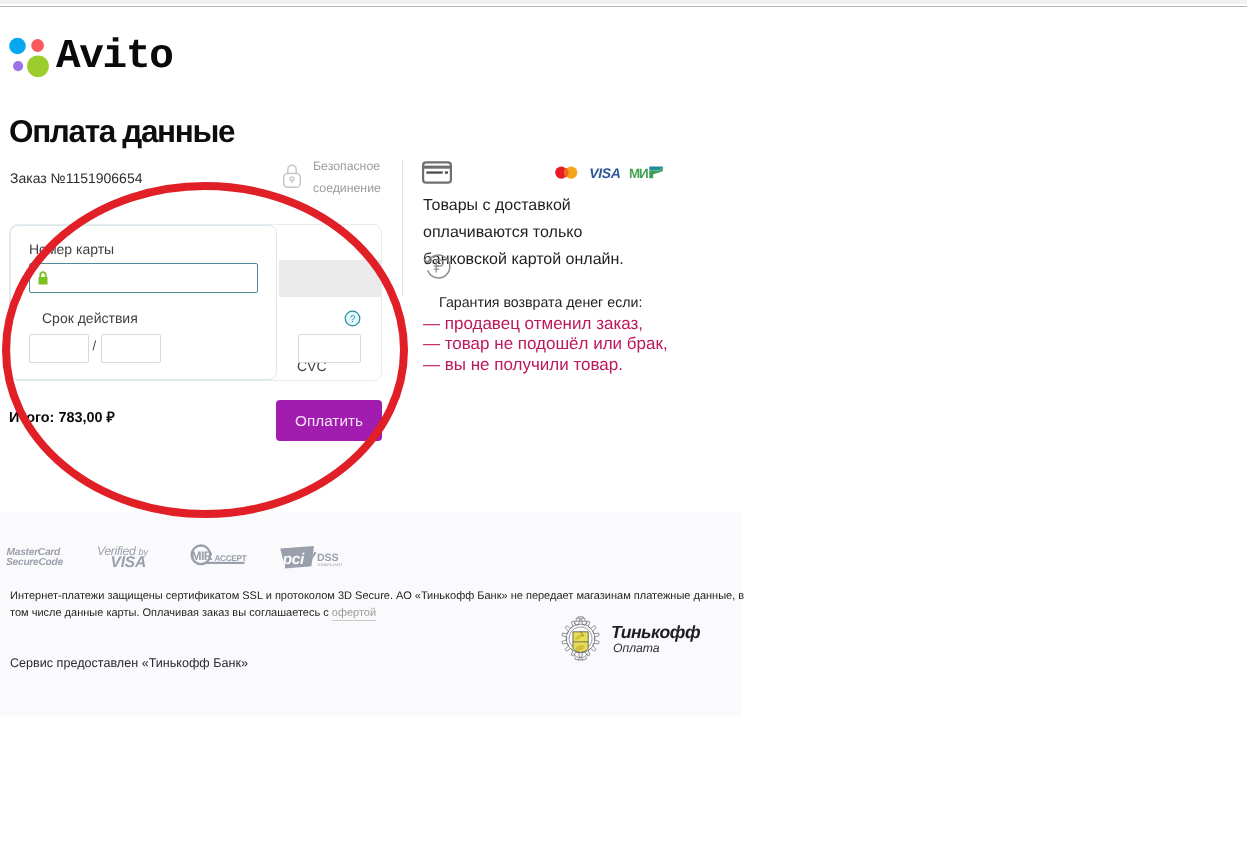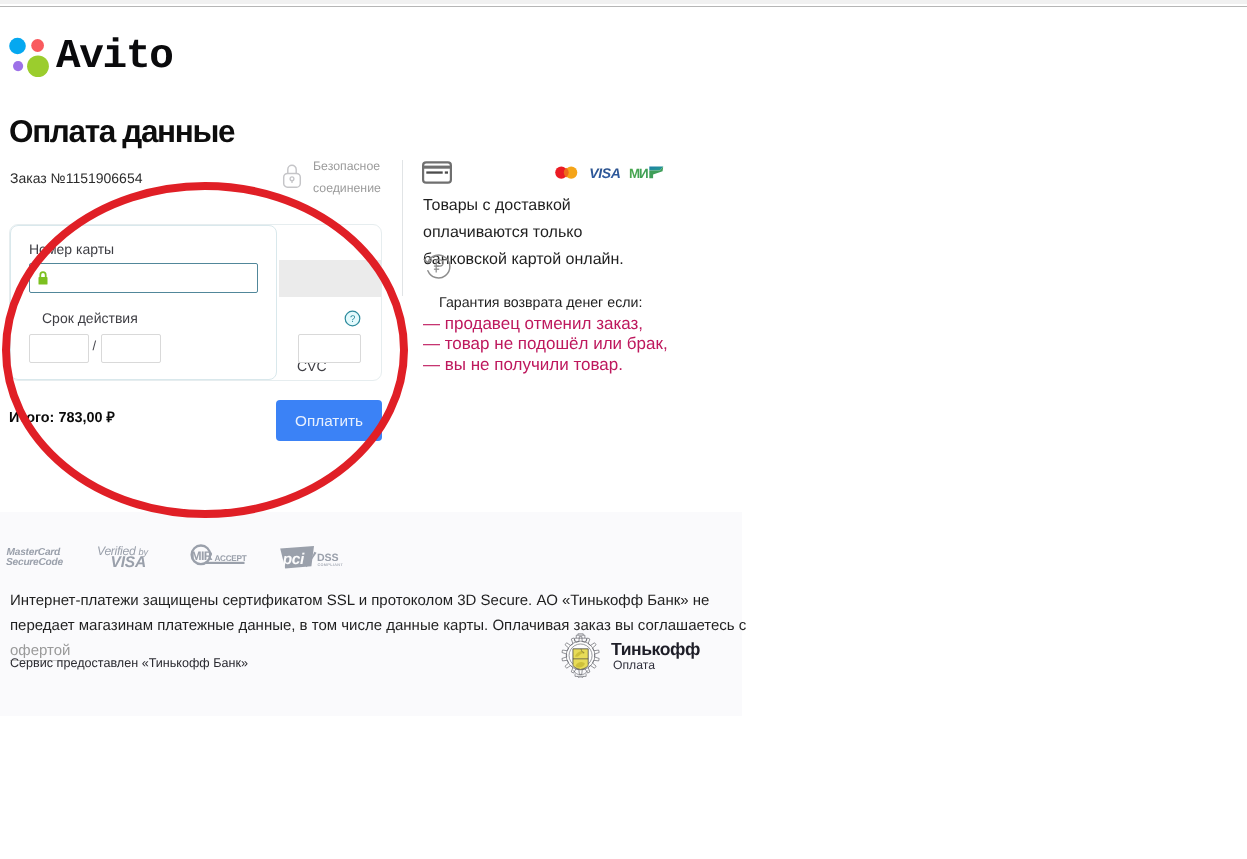--- a/index.html
+++ b/index.html
@@ -47,38 +47,38 @@
   #slash{left:92.5px;top:338px;font-size:13px;color:#45454c;line-height:15px;}
   #inp-yy{left:101px;top:334px;width:60px;height:29px;border:1px solid #d9d9d9;
           border-radius:2px;box-sizing:border-box;background:#fff;}
 
   #lbl-cvc{left:297px;top:310px;margin-top:48px;}
   #cvc-help{left:344px;top:310px;width:17px;height:17px;}
   #inp-cvc{left:298px;top:334px;width:63px;height:29px;border:1px solid #d9d9d9;
            border-radius:2px;box-sizing:border-box;background:#fff;}
 
   #total{left:9px;top:409px;font-size:14.4px;font-weight:bold;color:#0a0a0a;line-height:18px;}
-  #paybtn{left:276px;top:400px;width:106px;height:41px;background:#3b82f6;border:none;
+  #paybtn{left:276px;top:400px;width:106px;height:41px;background:#a21caf;border:none;
           border-radius:4px;color:rgba(255,255,255,0.88);font-size:15.3px;font-family:"Liberation Sans",sans-serif;
           cursor:pointer;padding:0;line-height:42px;}
 
   
   #cardicon{left:422px;top:161px;width:30px;height:23px;}
   #brands{left:550px;top:162px;height:20px;}
   #info1{left:423px;top:192px;width:246px;font-size:16px;color:#1f1f1f;line-height:27px;}
   #refundicon{left:422px;top:251px;width:31px;height:30px;}
   #info2title{left:439px;top:293px;font-size:14.2px;color:#1f1f1f;line-height:21.2px;}
   #info2list{left:423px;top:314px;font-size:17px;color:#be185d;line-height:20.4px;}
 
   
   #footerbg{left:0;top:512px;width:742px;height:204px;background:#fafafc;}
   #badges{left:4px;top:540px;height:32px;}
-  #disclaimer{left:10px;top:588px;width:742px;font-size:15px;color:#1f1f1f;line-height:25px;}
+  #disclaimer{left:10px;top:588px;width:742px;font-size:11px;color:#1f1f1f;line-height:17px;}
   #service{left:10px;top:655px;font-size:12.6px;color:#2a2a30;line-height:17px;}
-  #tinkoff{left:556px;top:630px;height:48px;}
+  #tinkoff{left:556px;top:613px;height:48px;font-style:italic;}
   #offerlink{color:#9a9a9a;border-bottom:1px solid #c9c9c9;padding-bottom:1px;}
 
   
   #annot{left:0;top:160px;width:430px;height:380px;pointer-events:none;}
 </style>
 </head>
 <body>
 
 <div class="abs" id="topstrip"></div>
 <div class="abs" id="topline"></div>

